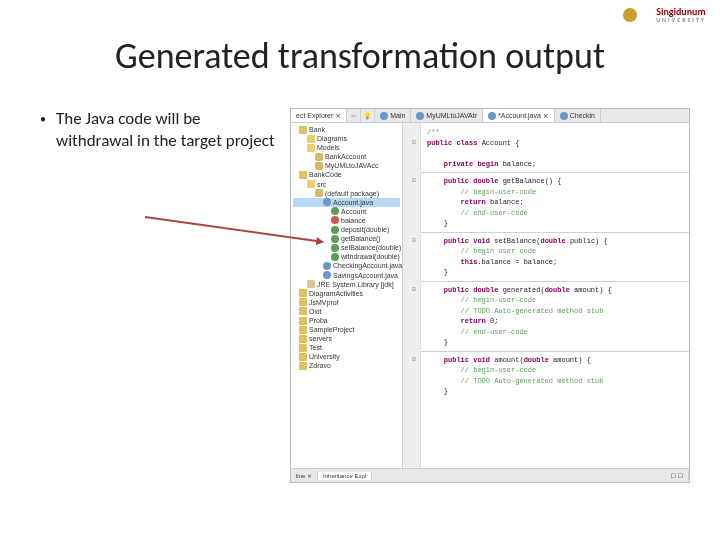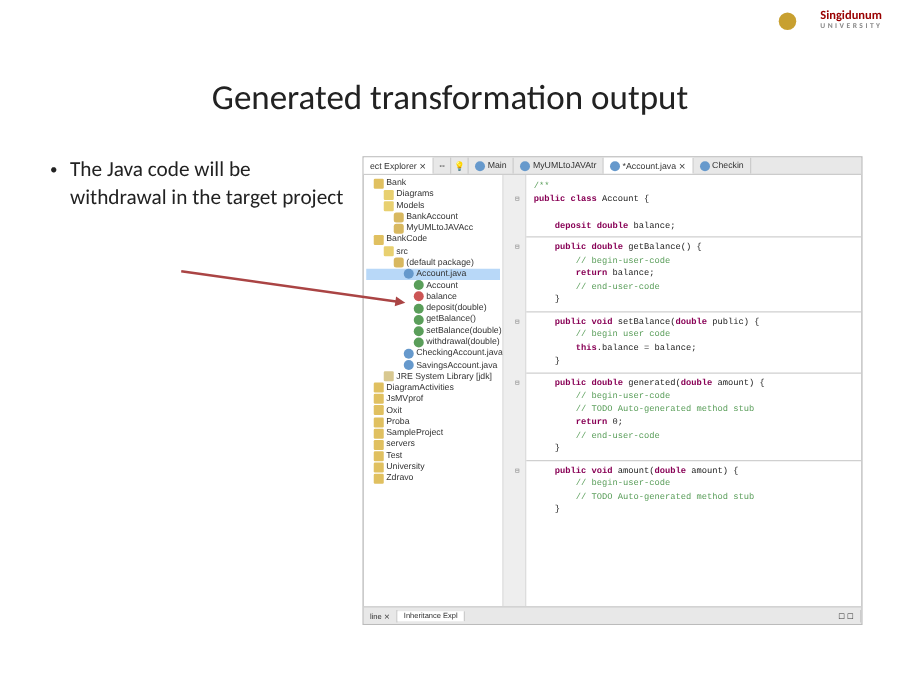--- a/index.html
+++ b/index.html
@@ -1,20 +1,20 @@
 <!DOCTYPE html>
 <html><head>
 <meta charset="utf-8">
 <style>
   * { margin: 0; padding: 0; box-sizing: border-box; }
   body { width: 720px; height: 540px; font-family: Calibri, Arial, sans-serif; background: #fff; position: relative; overflow: hidden; }
-  .logo { position: absolute; top: 5px; right: 14px; font-size: 10px; color: #990000; font-weight: bold; display: flex; align-items: flex-end; gap: 19px; }
+  .logo { position: absolute; top: 5px; right: 14px; font-size: 10px; color: #990000; font-weight: bold; display: flex; align-items: center; gap: 19px; }
   .logo-mark { width: 14px; height: 14px; background: #c8a030; border-radius: 50%; display: inline-block; }
   .logo-sub { font-size: 6px; letter-spacing: 2px; color: #888; margin-top: -2px; display: block; }
-  .title { font-size: 28px; font-weight: 400; text-align: center; margin-top: 60px; color: #222; }
+  .title { font-size: 36px; font-weight: 400; text-align: center; margin-top: 34px; color: #222; }
   .content { display: flex; margin-top: 30px; padding: 0 20px 0 40px; }
   .left { width: 250px; padding-right: 10px; }
   .bullet { display: flex; align-items: flex-start; font-size: 17px; line-height: 1.3; color: #222; }
   .bullet-dot { margin-right: 10px; font-size: 12px; margin-top: 4px; }
   .arrow { position: absolute; top: 216px; left: 145px; width: 175px; height: 2px; background: #aa4444; transform: rotate(8deg); transform-origin: left center; }
   .arrow::after { content: ''; position: absolute; right: -6px; top: -3px; border-left: 8px solid #aa4444; border-top: 4px solid transparent; border-bottom: 4px solid transparent; }
   .ide { width: 400px; height: 375px; border: 1px solid #bbb; background: #f3f3f3; display: flex; flex-direction: column; font-family: Tahoma, sans-serif; font-size: 7px; color: #333; }
   .ide-top { display: flex; height: 14px; background: #e8e8e8; border-bottom: 1px solid #ccc; }
   .ide-tab { padding: 1px 5px; border-right: 1px solid #ccc; display: flex; align-items: center; gap: 2px; white-space: nowrap; }
   .ide-tab.active { background: #fff; }
@@ -203,21 +203,21 @@
               <span>Zdravo</span>
             </div>
           </div>
       </div>
       <div class="ide-editor">
         <div class="gutter"></div>
         <div class="code">
           <div class="code-line"><span class="cm">/**</span></div>
           <div class="code-line fold"><span class="kw">public class</span> <span class="txt">Account {</span></div>
           <div class="code-line"> </div>
-          <div class="code-line">    <span class="kw">deposit double</span> <span class="txt">balance;</span></div>
+          <div class="code-line">    <span class="kw">private begin</span> <span class="txt">balance;</span></div>
           <div class="code-sep"></div>
           <div class="code-line fold">    <span class="kw">public double</span> <span class="txt">getBalance() {</span></div>
           <div class="code-line"><span class="cm">        // begin-user-code</span></div>
           <div class="code-line">        <span class="kw">return</span> <span class="txt">balance;</span></div>
           <div class="code-line"><span class="cm">        // end-user-code</span></div>
           <div class="code-line"><span class="txt">    }</span></div>
           <div class="code-sep"></div>
           <div class="code-line fold">    <span class="kw">public void</span> <span class="txt">setBalance(</span><span class="kw">double</span> <span class="txt">public) {</span></div>
           <div class="code-line"><span class="cm">        // begin user code</span></div>
           <div class="code-line">        <span class="kw">this</span><span class="txt">.balance = balance;</span></div>

